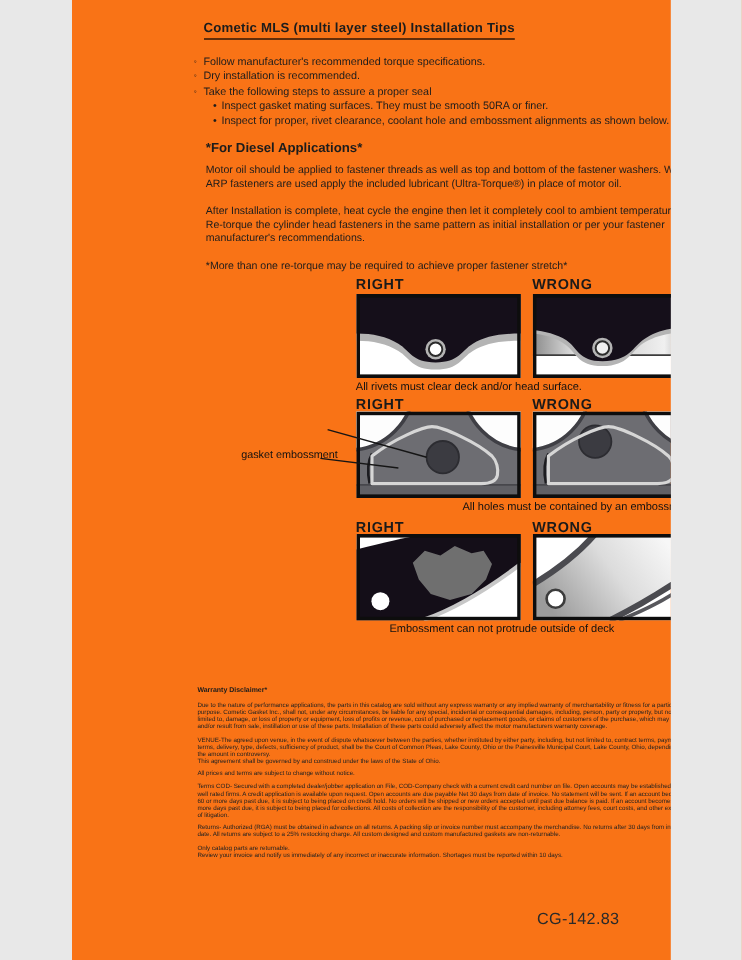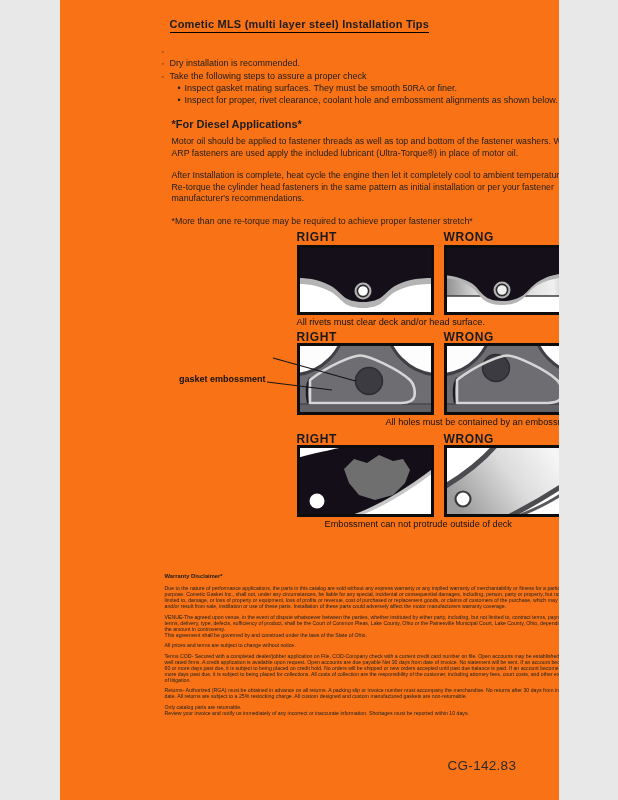--- a/index.html
+++ b/index.html
@@ -45,28 +45,29 @@
 </head>
 <body>
 
 <div class="page">
 
   <h1 class="title">Cometic MLS (multi layer steel) Installation Tips</h1>
 
   <div class="tips">
     <div class="tip-row">
       <span class="m1">◦</span>
+      <span>Follow manufacturer's recommended torque specifications.</span>
     </div>
     <div class="tip-row">
       <span class="m1">◦</span>
       <span>Dry installation is recommended.</span>
     </div>
     <div class="tip-row">
       <span class="m1">◦</span>
-      <span>Take the following steps to assure a proper check</span>
+      <span>Take the following steps to assure a proper seal</span>
     </div>
     <div class="tip-row tip-sub">
       <span class="m2">•</span>
       <span>Inspect gasket mating surfaces.  They must be smooth 50RA or finer.</span>
     </div>
     <div class="tip-row tip-sub">
       <span class="m2">•</span>
       <span>Inspect for proper, rivet clearance, coolant hole and embossment alignments as shown below.</span>
     </div>
   </div>
@@ -113,21 +114,21 @@
       <circle cx="58" cy="45" r="5.6" fill="#efefef" stroke="#2b2b2b" stroke-width="1.6"></circle>
       <rect x="1.5" y="1.5" width="134" height="67" fill="none" stroke="#0d0d0d" stroke-width="3"></rect>
     </svg>
   </div>
 
   <div class="caption" style="left:237px; top:317px;">All rivets must clear deck and/or head surface.</div>
 
   <div class="dg-label" style="left:237px; top:330px;">RIGHT</div>
   <div class="dg-label" style="left:384px; top:330px;">WRONG</div>
 
-  <div class="callout" style="left:96px; top:374px; width:110px;font-weight:bold;">
+  <div class="callout" style="left:112px; top:374px; width:110px;">
     <div>gasket embossment</div>
   </div>
 
   <div class="panel" style="left:237px; top:343px;">
     <svg width="137" height="72" viewBox="0 0 137 72">
       <rect width="137" height="72" fill="#6d6d72"></rect>
       <rect x="0" y="61" width="137" height="11" fill="#606065"></rect>
       <line x1="0" y1="61" x2="137" y2="61" stroke="#47474c" stroke-width="1.4"></line>
       <circle cx="-6" cy="-22" r="54" fill="#fdfdfd" stroke="#3f3f45" stroke-width="3"></circle>
       <circle cx="143" cy="-22" r="54" fill="#fdfdfd" stroke="#3f3f45" stroke-width="3"></circle>

